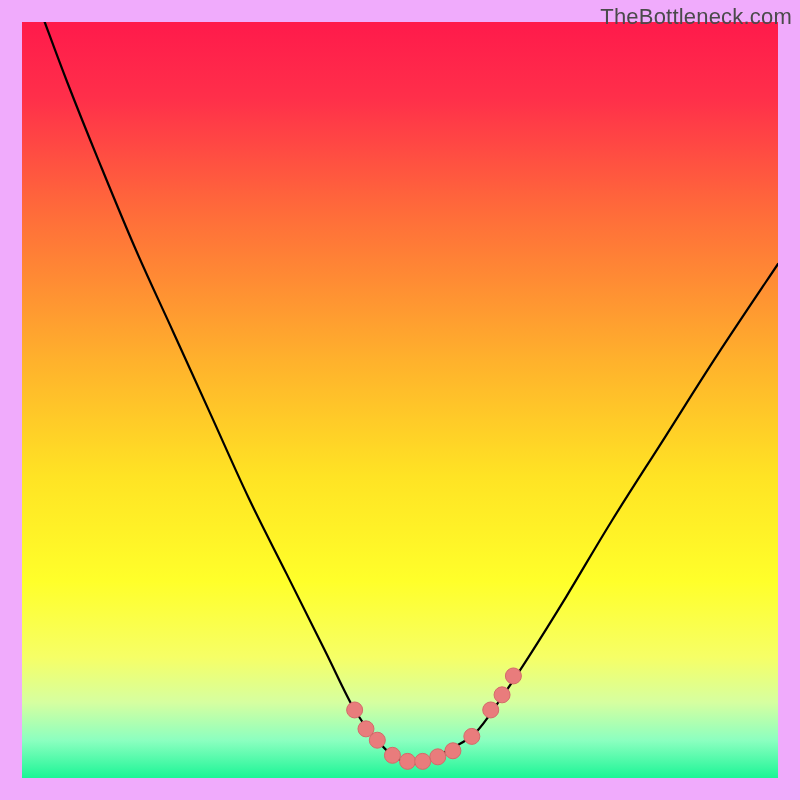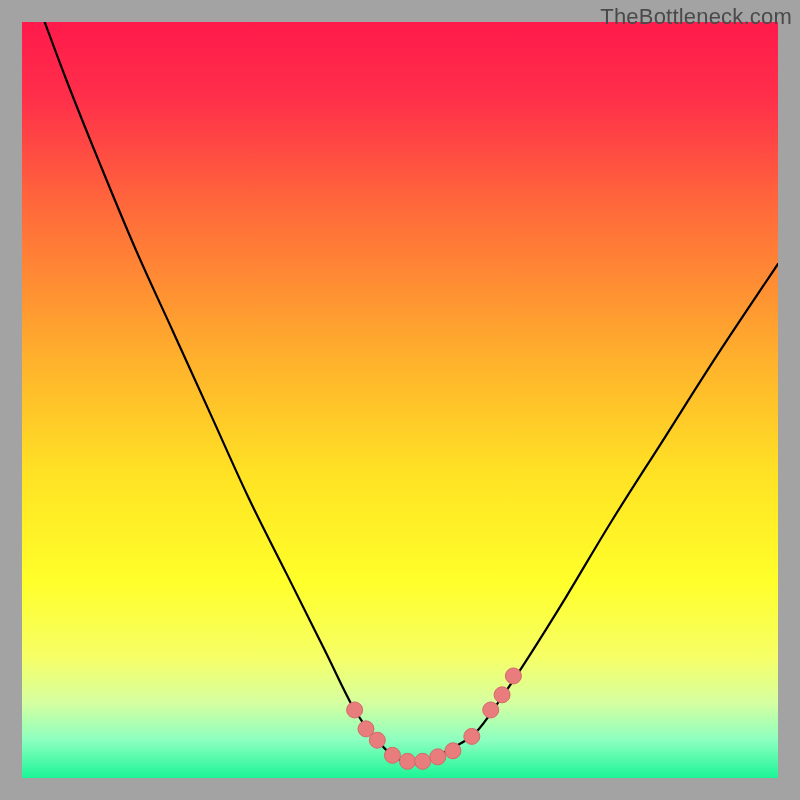--- a/index.html
+++ b/index.html
@@ -10,21 +10,21 @@
     overflow: hidden;
     background: #000;
     font-family: Arial, Helvetica, sans-serif;
   }
   .frame {
     position: absolute;
     left: 0;
     top: 0;
     width: 800px;
     height: 800px;
-    background: #a3a3a3;
+    background: #f0abfc;
   }
   .plot {
     position: absolute;
     left: 22px;
     top: 22px;
     width: 756px;
     height: 756px;
     overflow: hidden;
   }
   .watermark {

